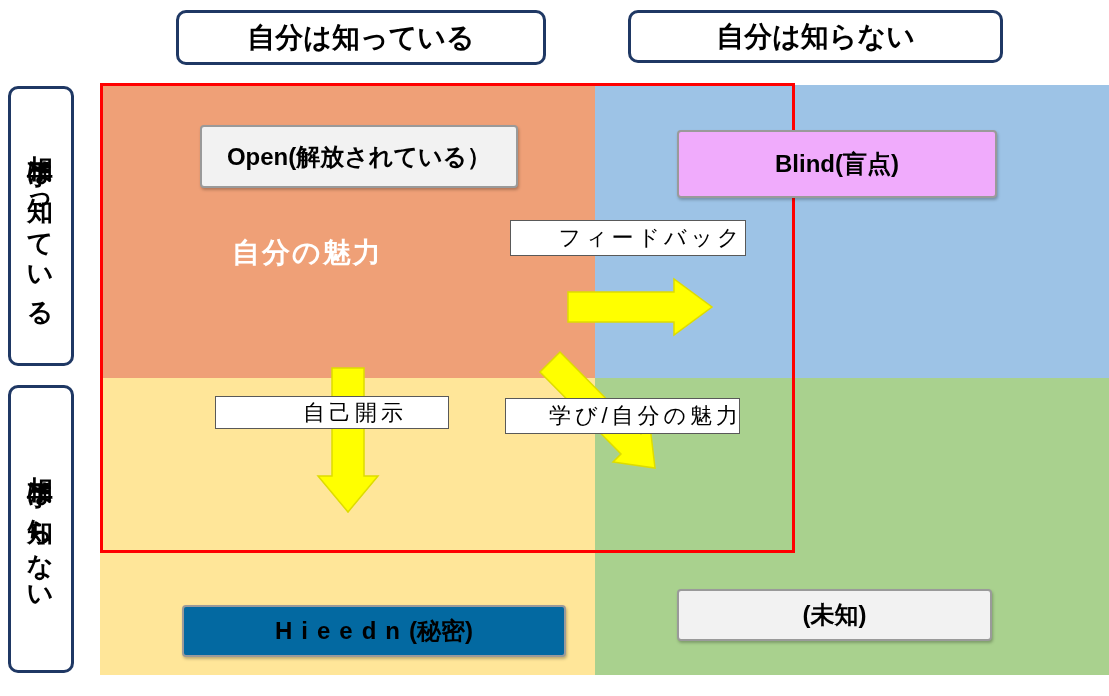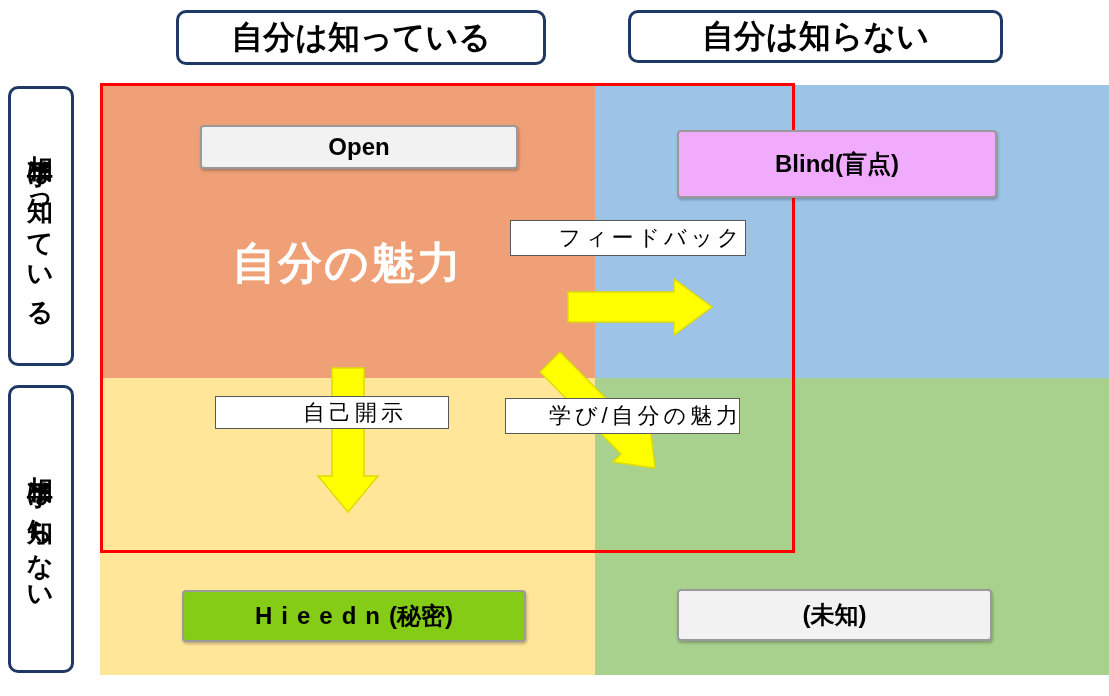--- a/index.html
+++ b/index.html
@@ -14,21 +14,21 @@
   .canvas * { box-sizing: border-box; }
 
   .col-header {
     position: absolute;
     background: #ffffff;
     border: 3px solid #1f3864;
     border-radius: 10px;
     display: flex;
     align-items: center;
     justify-content: center;
-    font-size: 32px;
+    font-size: 28px;
     font-weight: bold;
     color: #000000;
     z-index: 5;
   }
   .row-header {
     position: absolute;
     background: #ffffff;
     border: 3px solid #1f3864;
     border-radius: 10px;
     display: flex;
@@ -43,21 +43,21 @@
     z-index: 5;
   }
   .quad { position: absolute; z-index: 1; }
 
   .arrows { position: absolute; left: 0; top: 0; z-index: 2; pointer-events: none; }
 
   .charm {
     position: absolute;
     color: #ffffff;
     font-weight: bold;
-    font-size: 44px;
+    font-size: 28px;
     letter-spacing: 2px;
     z-index: 3;
   }
 
   .red-rect {
     position: absolute;
     border: 3px solid #ff0000;
     background: transparent;
     z-index: 4;
   }
@@ -113,28 +113,29 @@
   <svg class="arrows" width="1109" height="696" viewBox="0 0 1109 696" aria-hidden="true">
     <polygon points="568,292 674,292 674,279 712,307 674,335 674,322 568,322" stroke-width="1.5" fill="#ffff00" stroke="#dedc00"></polygon>
     <polygon points="332,368 364,368 364,476 378,476 348,512 318,476 332,476" stroke-width="1.5" fill="#ffff00" stroke="#dedc00"></polygon>
     <polygon points="540,372 621,454 613,462 655,468 650,426 641,434 560,352" stroke-width="1.5" fill="#ffff00" stroke="#dedc00"></polygon>
   </svg>
 
   <div class="charm" style="left:232px;top:234px">自分の魅力</div>
 
   <div class="red-rect" style="left: 100px; top: 83px; width: 695px; height: 470px; border-color: rgb(255, 0, 0);"></div>
 
-  <div class="label-box" style="left: 200px; top: 125px; width: 318px; height: 44px; background-color: rgb(242, 242, 242); border-color: rgb(154, 154, 154);">
+  <div class="label-box" style="left: 200px; top: 125px; width: 318px; height: 63px; background-color: rgb(242, 242, 242); border-color: rgb(154, 154, 154);">
     <span>Open</span>
+      <span>(解放されている）</span>
   </div>
   <div class="label-box" style="left: 653px; top: 130px; width: 320px; height: 68px; background-color: #f0abfc; border-color: rgb(154, 154, 154); margin-left: 24px;">
     <span>Blind</span>
       <span>(盲点)</span>
   </div>
-  <div class="label-box" style="left: 182px; top: 590px; width: 344px; height: 52px; background-color: #84cc16; border-color: rgb(154, 154, 154);">
+  <div class="label-box" style="left: 182px; top: 605px; width: 384px; height: 52px; background-color: #0369a1; border-color: rgb(154, 154, 154);">
     <span class="spaced">Hieedn</span>
       <span>(秘密)</span>
   </div>
   <div class="label-box" style="left: 677px; top: 589px; width: 315px; height: 52px; background-color: rgb(242, 242, 242); border-color: rgb(154, 154, 154);">
       <span>(未知)</span>
   </div>
 
   <div class="small-box" style="left:510px;top:220px;width:236px;height:36px">フィードバック</div>
   <div class="small-box" style="left:215px;top:396px;width:234px;height:33px">自己開示</div>
   <div class="small-box" style="left:505px;top:398px;width:235px;height:36px">学び/自分の魅力</div>

